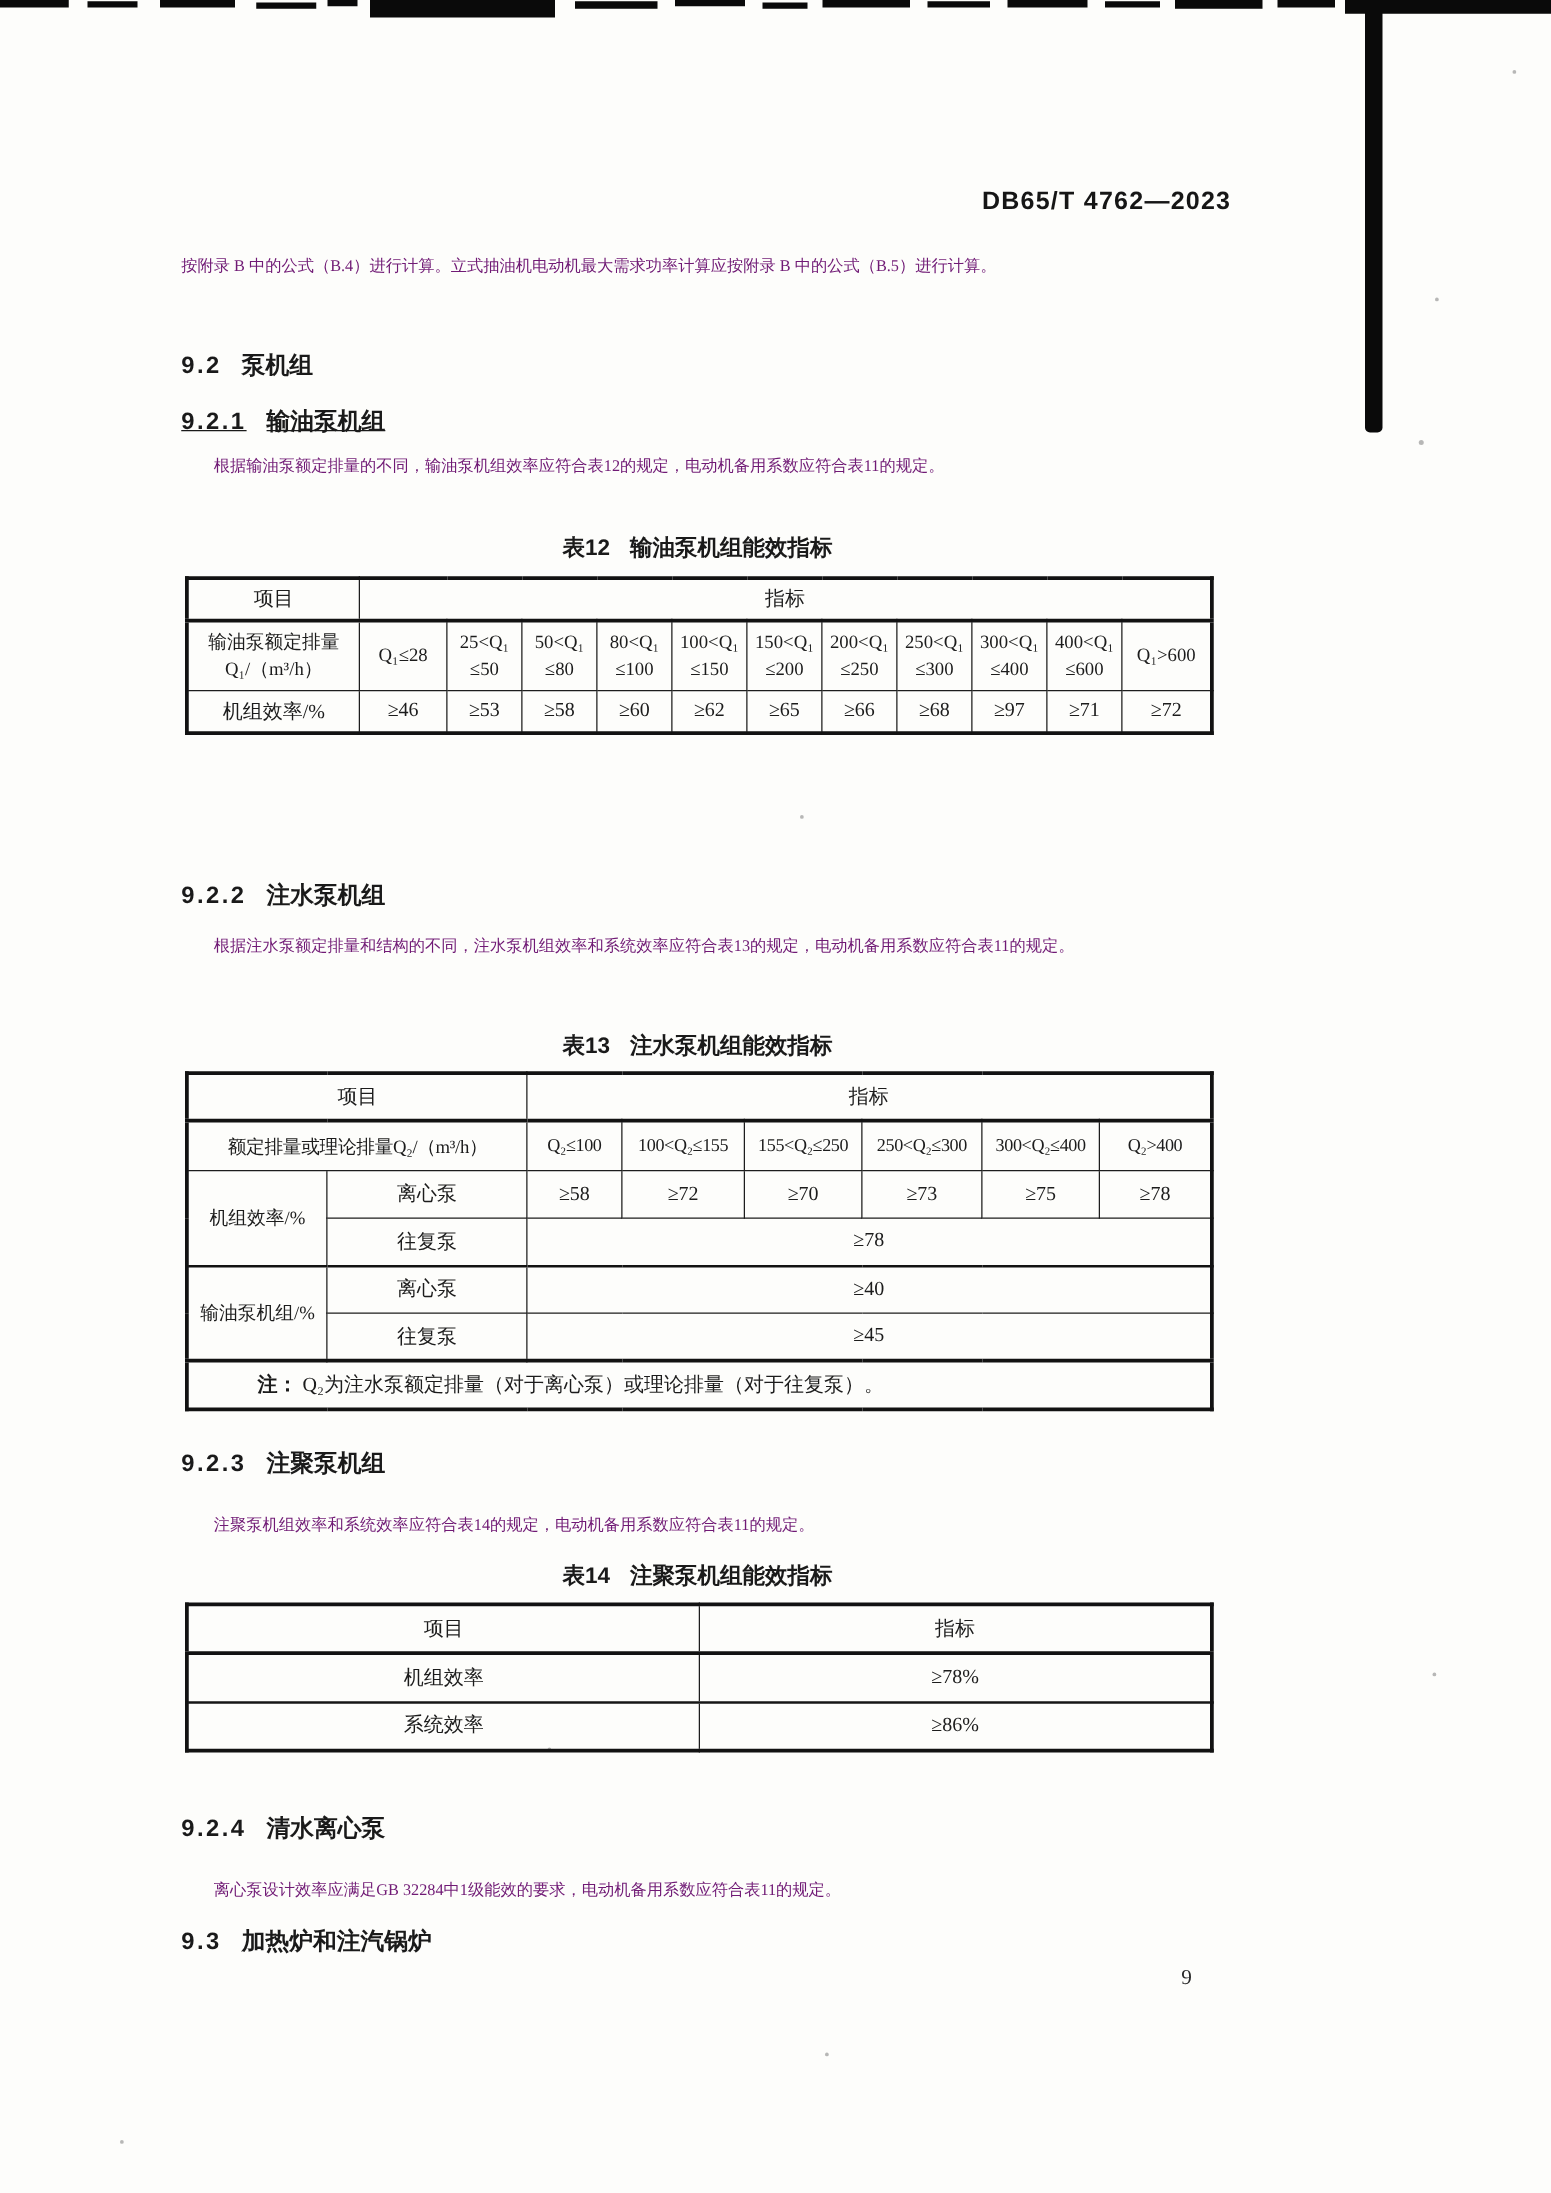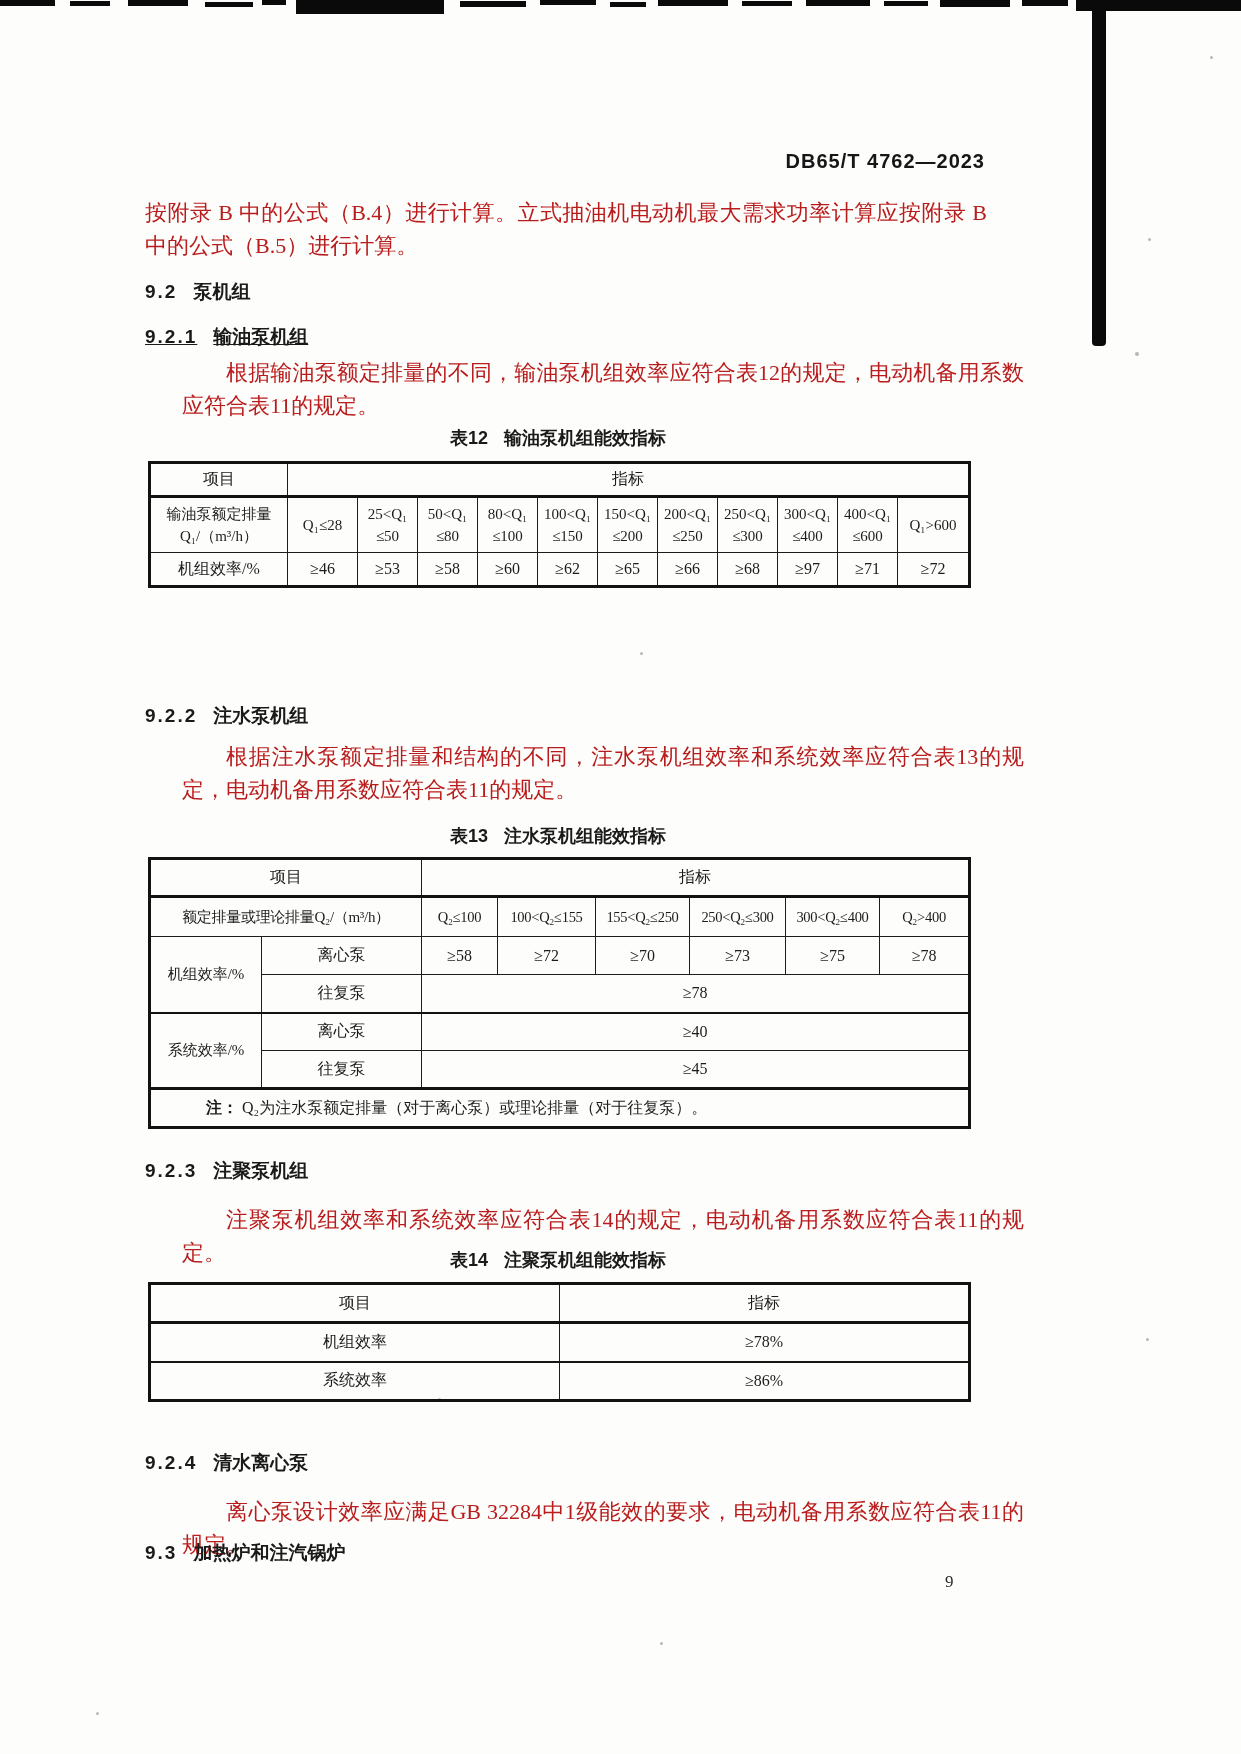--- a/index.html
+++ b/index.html
@@ -20,23 +20,23 @@
   
   .stdref{
     position:absolute;left:145px;top:150px;width:840px;
     text-align:right;font-family:"Liberation Sans","DejaVu Sans",sans-serif;
     font-size:20px;font-weight:600;letter-spacing:1px;color:#161616;
   }
 
   
   .para{
     position:absolute;left:145px;width:842px;
-    font-size:22px;line-height:33px;text-align:justify;color:#b91c1c;
-  }
-  .para.indent{text-indent:2em;margin-left:37px;}
+    font-size:13px;line-height:33px;text-align:justify;color:#701a75;
+  }
+  .para.indent{text-indent:2em;}
 
   
   .h{
     position:absolute;left:145px;width:842px;
     font-family:"Liberation Sans","DejaVu Sans",sans-serif;
     font-size:19px;font-weight:bold;color:#1a1a1a;
   }
   .h .hn{margin-right:16px;letter-spacing:2px;}
 
   
@@ -247,21 +247,21 @@
         <td>≥70</td>
         <td>≥73</td>
         <td>≥75</td>
         <td>≥78</td>
       </tr>
       <tr class="r-mid">
         <td>往复泵</td>
         <td colspan="6">≥78</td>
       </tr>
       <tr class="r-mid r-g2top">
-        <td rowspan="2" class="small">系统效率/%</td>
+        <td rowspan="2" class="small">输油泵机组/%</td>
         <td>离心泵</td>
         <td colspan="6">≥40</td>
       </tr>
       <tr class="r-mid">
         <td>往复泵</td>
         <td colspan="6">≥45</td>
       </tr>
       <tr class="r-note">
         <td colspan="8">
           <span class="nb">注：</span><span>Q₂为注水泵额定排量（对于离心泵）或理论排量（对于往复泵）。</span>

